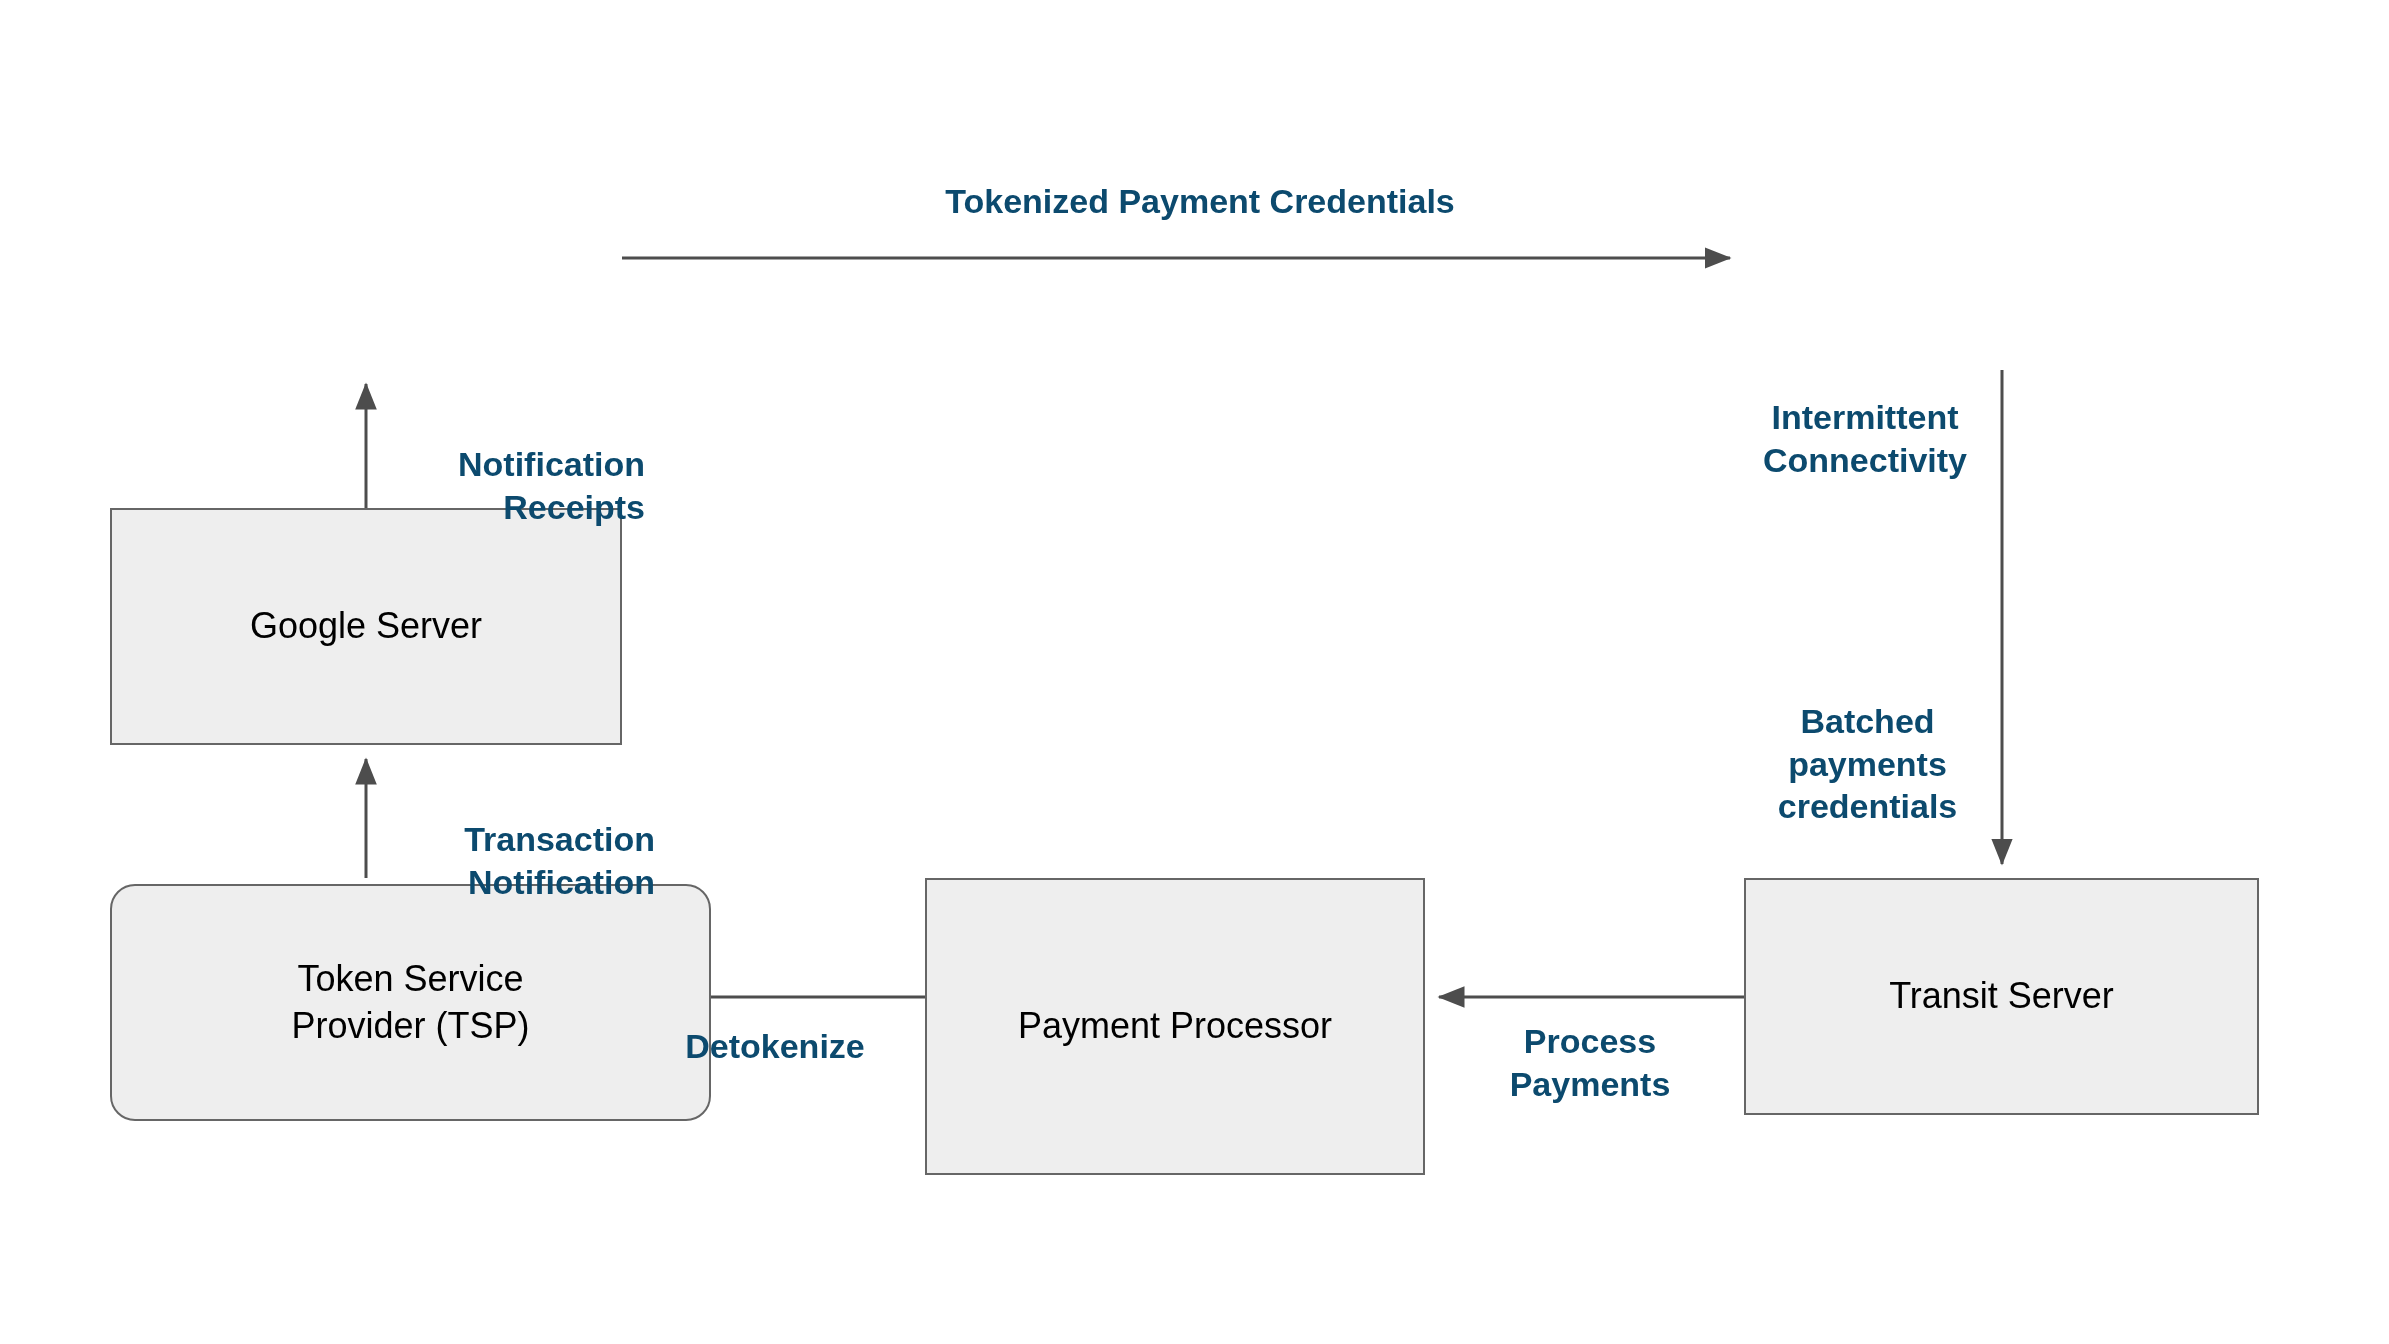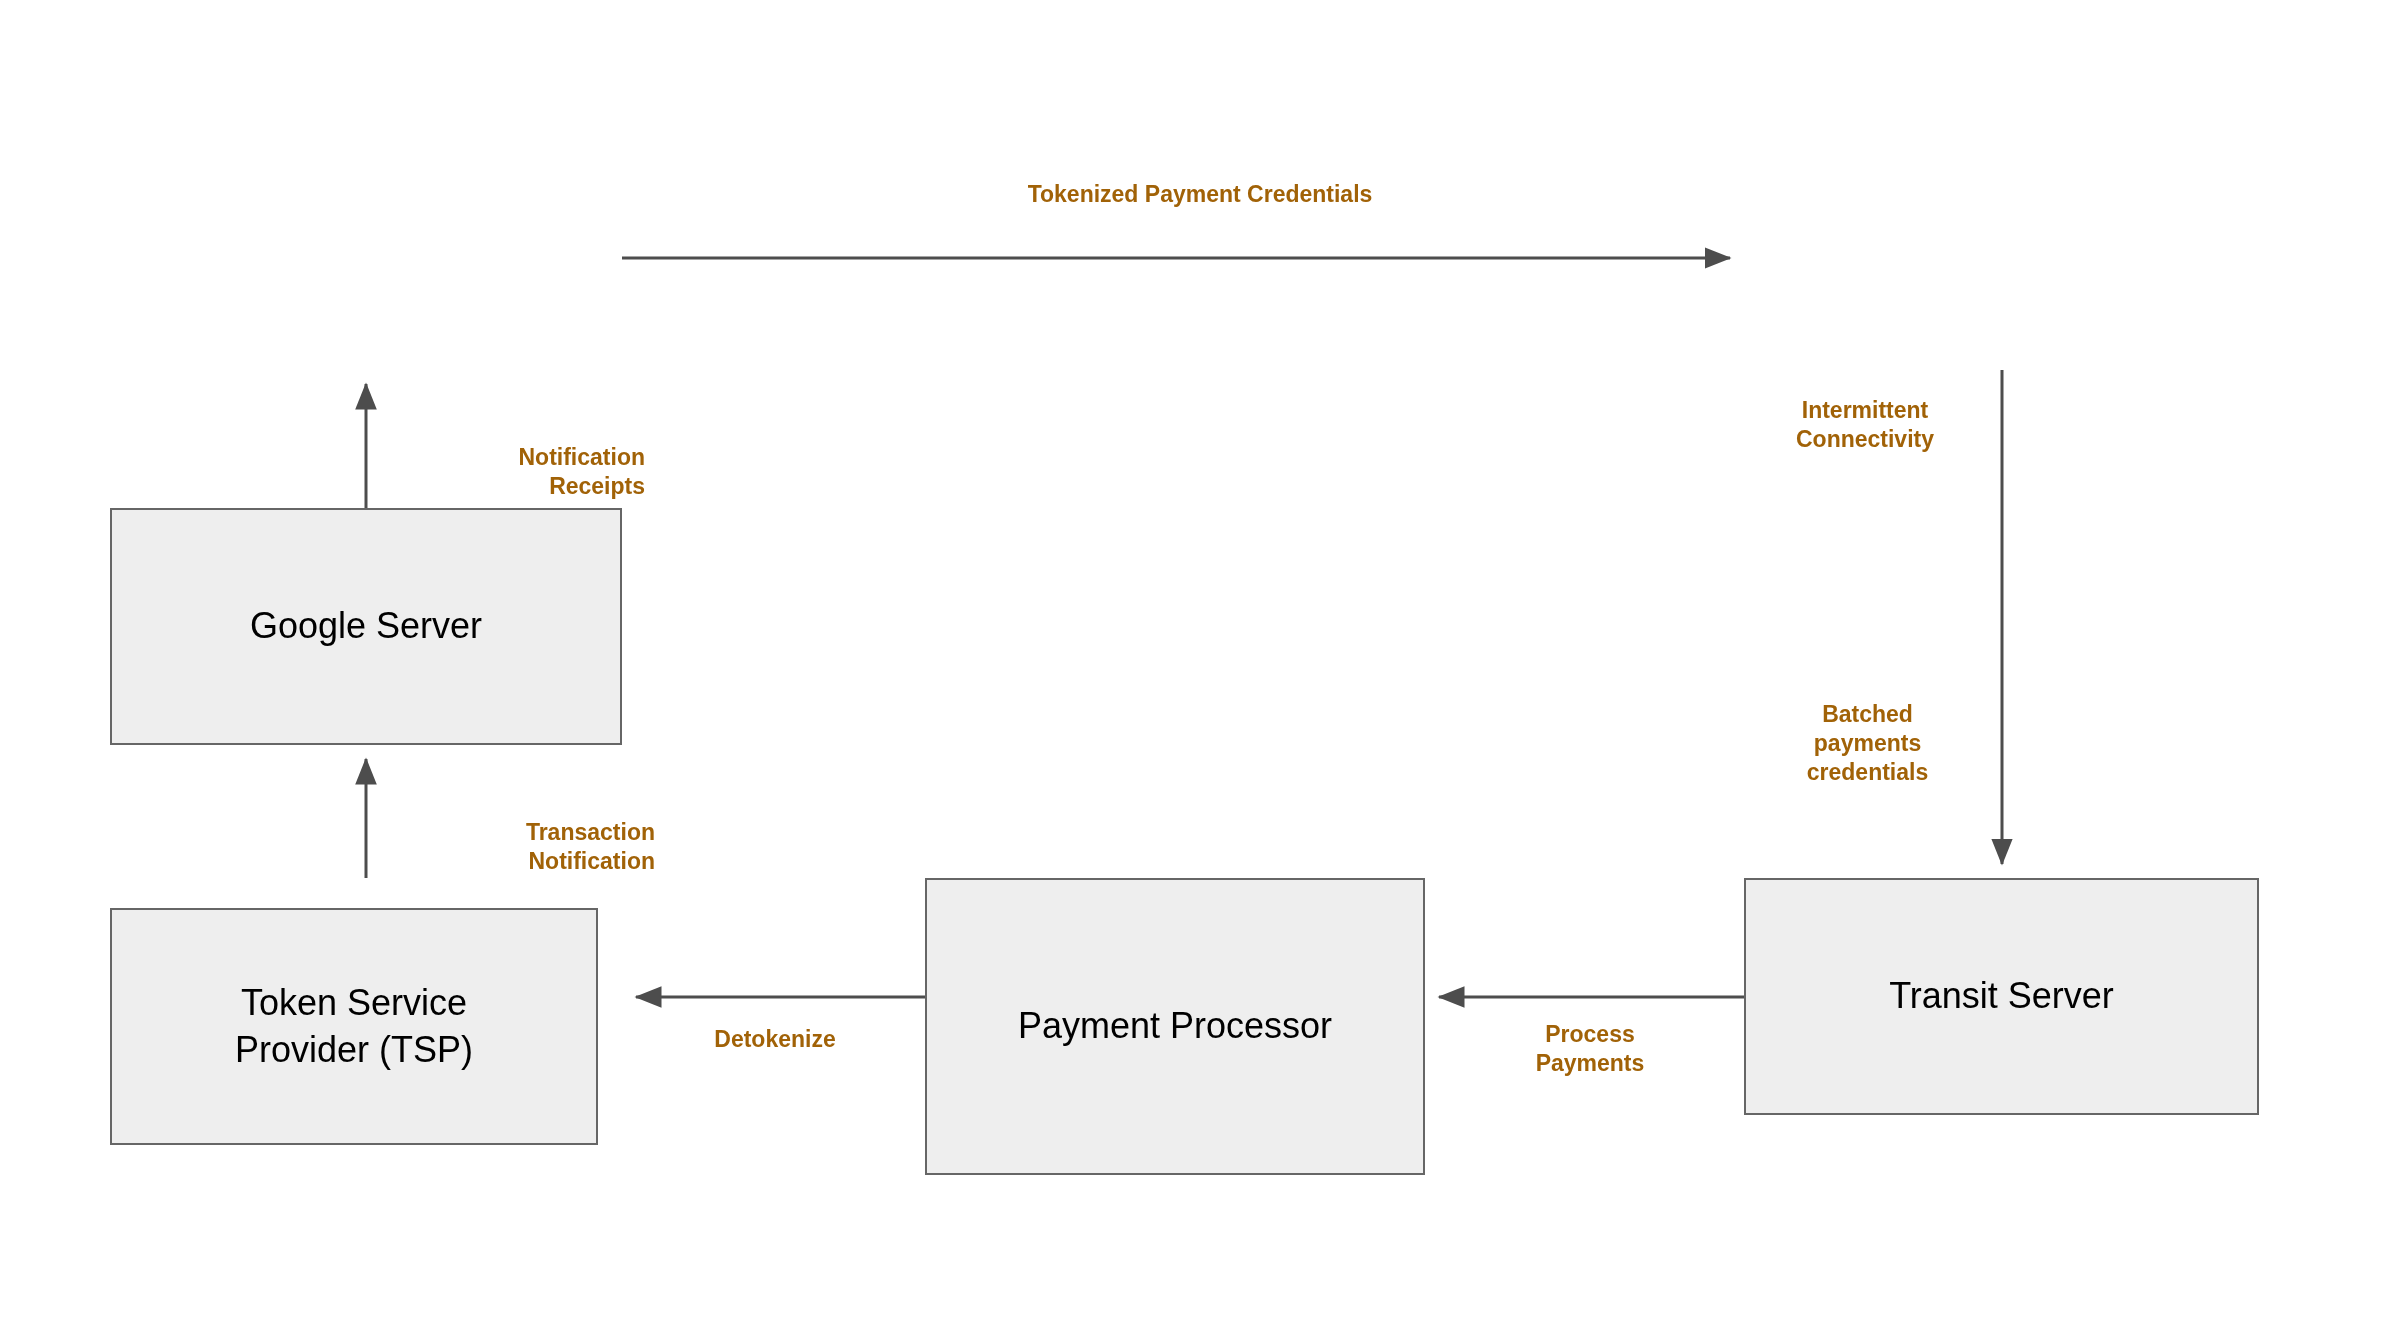--- a/index.html
+++ b/index.html
@@ -27,22 +27,22 @@
     justify-content: center;
     text-align: center;
     color: #000000;
     font-size: 36px;
     line-height: 1.3;
     font-family: "Liberation Sans", sans-serif;
     white-space: pre-line;
   }
   .edge-label {
     position: absolute;
-    color: #a16207;
-    font-size: 23px;
+    color: #0c4a6e;
+    font-size: 34px;
     font-weight: bold;
     line-height: 1.25;
     font-family: "Liberation Sans", sans-serif;
     white-space: pre-line;
   }
   .edge-label.center {
     text-align: center;
   }
   .edge-label.left {
     text-align: right;
@@ -79,21 +79,21 @@
 
     <line x1="366" y1="878" x2="366" y2="759" stroke="#4d4d4d" stroke-width="3" marker-end="url(#arrow)"></line>
 
     <line x1="366" y1="508" x2="366" y2="384" stroke="#4d4d4d" stroke-width="3" marker-end="url(#arrow)"></line>
   </svg>
 
 
 
   <div class="node" style="left:110px; top:508px; width:512px; height:237px;">Google Server</div>
 
-  <div class="node" style="left:110px; top:908px; width:488px; height:237px;">Token Service
+  <div class="node" style="left:110px; top:884px; width:601px; height:237px;border-radius:25px;">Token Service
 Provider (TSP)</div>
 
   <div class="node" style="left:925px; top:878px; width:500px; height:297px;">Payment Processor</div>
 
   <div class="node" style="left:1744px; top:878px; width:515px; height:237px;">Transit Server</div>
 
   <div class="edge-label center" style="left:845px; top:180px; width:710px;">Tokenized Payment Credentials</div>
 
   <div class="edge-label center" style="left:1725px; top:396px; width:280px;">Intermittent
 Connectivity</div>

